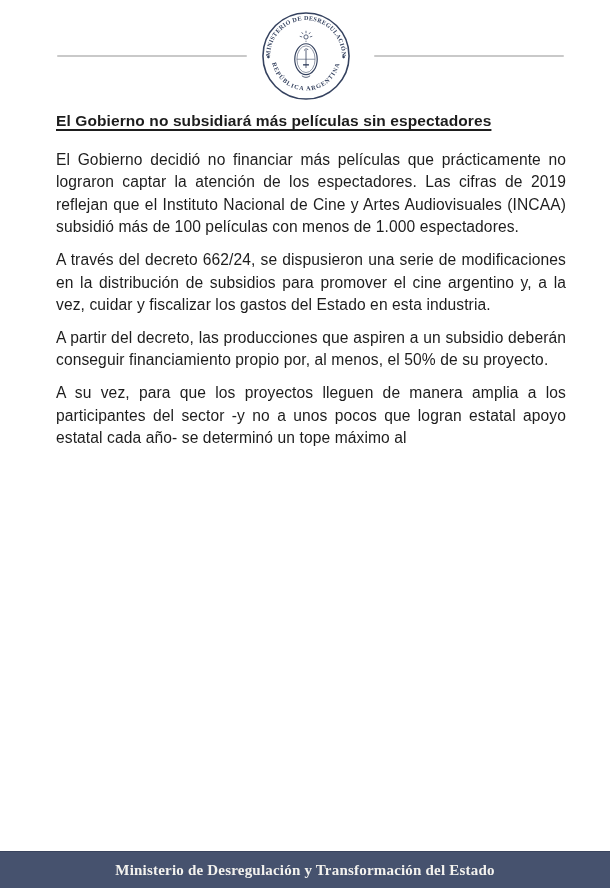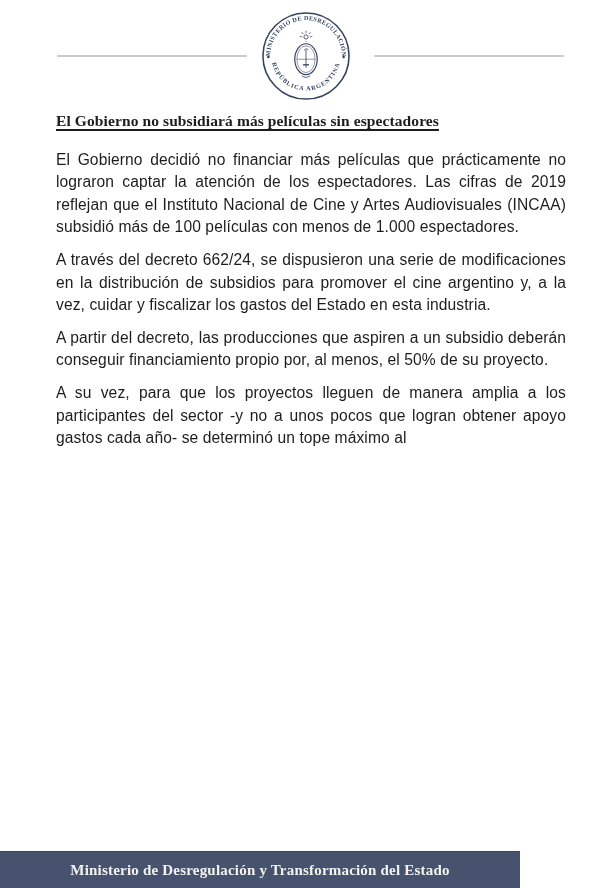--- a/index.html
+++ b/index.html
@@ -37,35 +37,34 @@
     color: #1d1d1d;
   }
   .doc-title {
     font-size: 15.5px;
     font-weight: bold;
     margin: 0 0 19px 0;
     text-decoration: underline;
     text-decoration-thickness: 2px;
     text-underline-offset: 3px;
     letter-spacing: 0.1px;
-    font-family: Liberation Serif, serif;
   }
   .content p {
     margin: 0 0 10.5px 0;
     font-size: 15.6px;
     line-height: 22.4px;
     text-align: justify;
     letter-spacing: 0.1px;
   }
   .content p.align-left { text-align: left; }
 
   
   .footer {
     position: absolute; left: 0; bottom: 0;
-    width: 520px; height: 37px;
+    width: 610px; height: 37px;
     border-top: 1px solid #39445e;
     display: flex; align-items: center; justify-content: center;
     box-sizing: border-box;
   }
   .footer-text {
     font-family: "Liberation Serif", serif;
     font-weight: bold;
     font-size: 15px;
     letter-spacing: 0.2px;
   }
@@ -124,20 +123,20 @@
         </g>
       </svg>
     </div>
   </div>
 
   <div class="content" style="color: rgb(29, 29, 29);">
     <h1 class="doc-title">El Gobierno no subsidiará más películas sin espectadores</h1>
     <p>El Gobierno decidió no financiar más películas que prácticamente no lograron captar la atención de los espectadores. Las cifras de 2019 reflejan que el Instituto Nacional de Cine y Artes Audiovisuales (INCAA) subsidió más de 100 películas con menos de 1.000 espectadores.</p>
     <p>A través del decreto 662/24, se dispusieron una serie de modificaciones en la distribución de subsidios para promover el cine argentino y, a la vez, cuidar y fiscalizar los gastos del Estado en esta industria.</p>
     <p>A partir del decreto, las producciones que aspiren a un subsidio deberán conseguir financiamiento propio por, al menos, el 50% de su proyecto.</p>
-    <p>A su vez, para que los proyectos lleguen de manera amplia a los participantes del sector -y no a unos pocos que logran obtener apoyo gastos cada año- se determinó un tope máximo al</p>
+    <p>A su vez, para que los proyectos lleguen de manera amplia a los participantes del sector -y no a unos pocos que logran estatal apoyo estatal cada año- se determinó un tope máximo al</p>
   </div>
 
   <div class="footer" style="background: rgb(70, 82, 110);">
     <span class="footer-text" style="color: rgb(243, 242, 238);">Ministerio de Desregulación y Transformación del Estado</span>
   </div>
 
 </div>
 
 </body></html>

